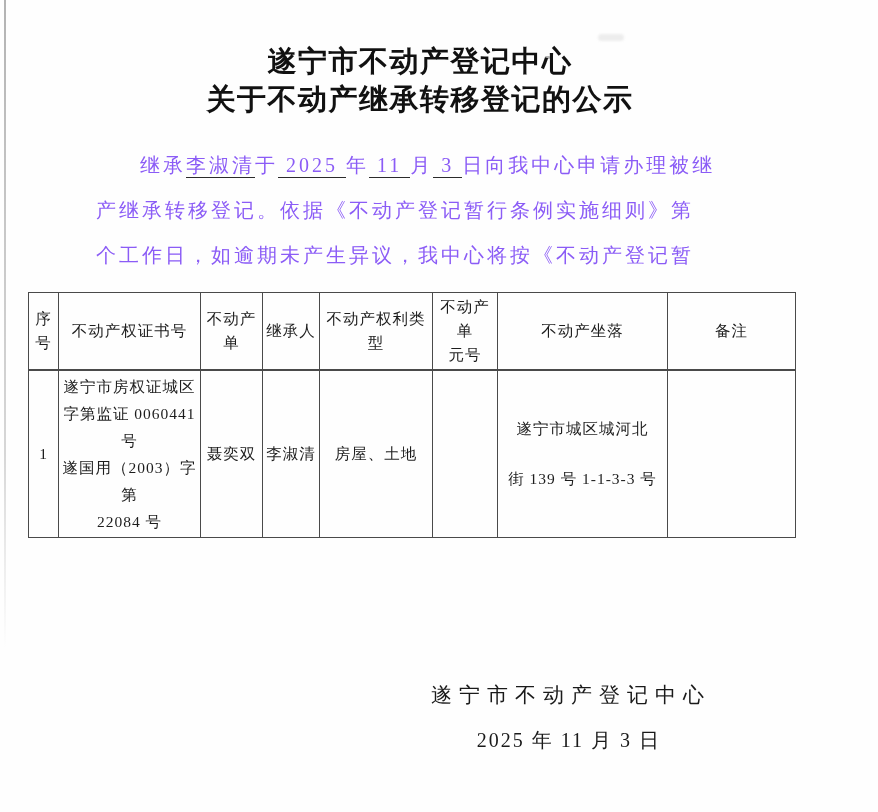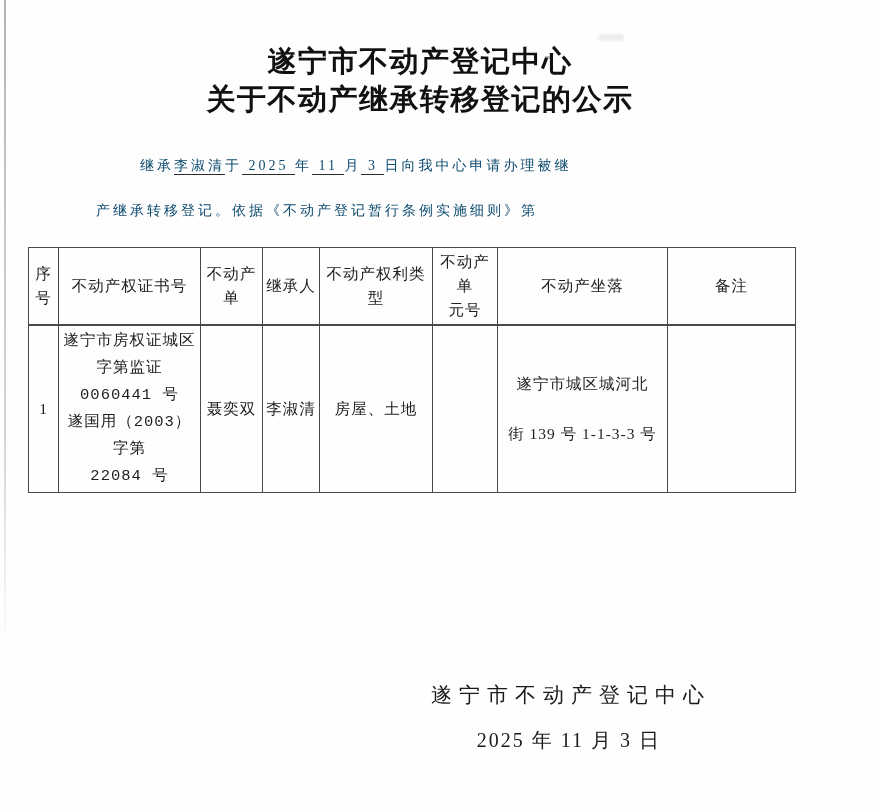--- a/index.html
+++ b/index.html
@@ -30,23 +30,23 @@
     font-size:29px;
     line-height:38px;
     letter-spacing:1.5px;
     color:#111;
   }
 
   
   .notice-body {
     margin:25px 0 0 96px;
     width:668px;
-    font-size:14px;
+    font-size:20px;
     letter-spacing:3px;
-    color:#0c4a6e;
+    color:#8b5cf6;
   }
   .bl { height:45px; line-height:45px; white-space:nowrap; }
   .bl.indent { text-indent:44px; }
   .u { border-bottom:1.5px solid #2b2b2b; padding-bottom:1px; }
 
   
   table.reg {
     margin:14px 0 0 28px;
     width:767px;
     border-collapse:collapse;
@@ -59,21 +59,21 @@
     text-align:center;
     vertical-align:middle;
     letter-spacing:1px;
     font-weight:normal;
     padding:2px 3px;
   }
   table.reg thead tr { height:62px; }
   table.reg tbody tr { height:141px; }
   table.reg th { line-height:24px; }
   .ml { white-space:pre-line; }
-  td.cert { line-height:27px; letter-spacing:1.5px;font-family:Liberation Mono, monospace; }
+  td.cert { line-height:27px; letter-spacing:1.5px; }
   td.loc  { text-align:left; padding-left:10px; line-height:50px; letter-spacing:2.5px; }
   td.name { letter-spacing:2px; }
   td.rtype{ letter-spacing:2px; }
   table.reg thead th { border-bottom-width:2px; }
 
   
   .footer { position:absolute; top:680px; left:0; width:878px; text-align:center; }
   .footer .org  { transform:translateX(132px); font-size:21px; letter-spacing:7px; line-height:30px; color:#1a1a1a; }
   .footer .date { transform:translateX(130px); margin-top:17px; font-size:20px; letter-spacing:2px; color:#1a1a1a; }
 </style>
@@ -85,20 +85,21 @@
 <div class="speck2"></div>
 
 <div class="title">
   <div>遂宁市不动产登记中心</div>
   <div>关于不动产继承转移登记的公示</div>
 </div>
 
 <div class="notice-body">
   <p class="bl indent"><span>继承</span><span class="u">李淑清</span><span>于</span><span class="u"> 2025 </span><span>年</span><span class="u"> 11 </span><span>月</span><span class="u"> 3 </span><span>日向我中心申请办理被继</span></p>
   <p class="bl">产继承转移登记。依据《不动产登记暂行条例实施细则》第</p>
+  <p class="bl">个工作日，如逾期未产生异议，我中心将按《不动产登记暂</p>
 </div>
 
 <table class="reg">
   <colgroup>
     <col style="width:30px">
       <col style="width:142px">
       <col style="width:62px">
       <col style="width:57px">
     <col style="width:113px">
       <col style="width:65px">

